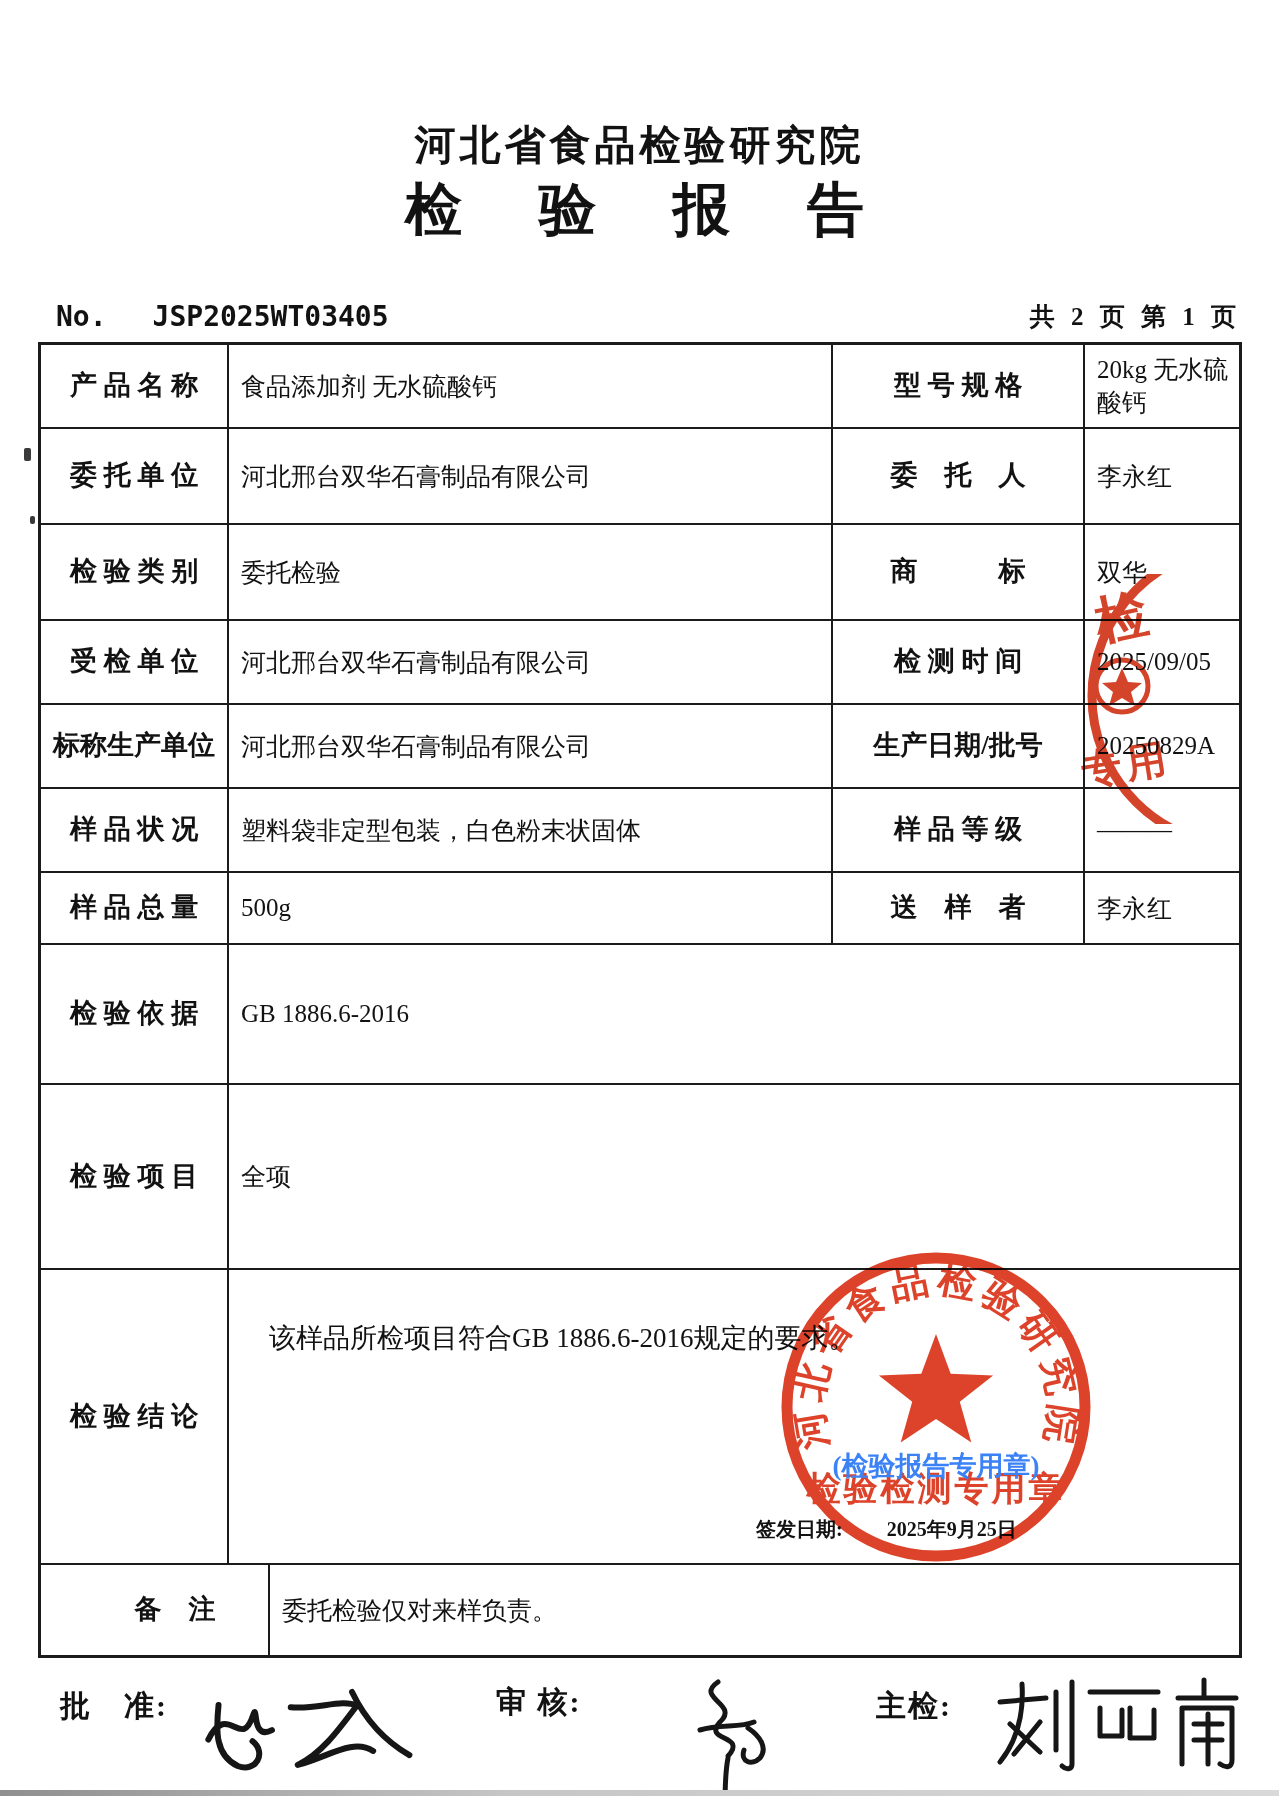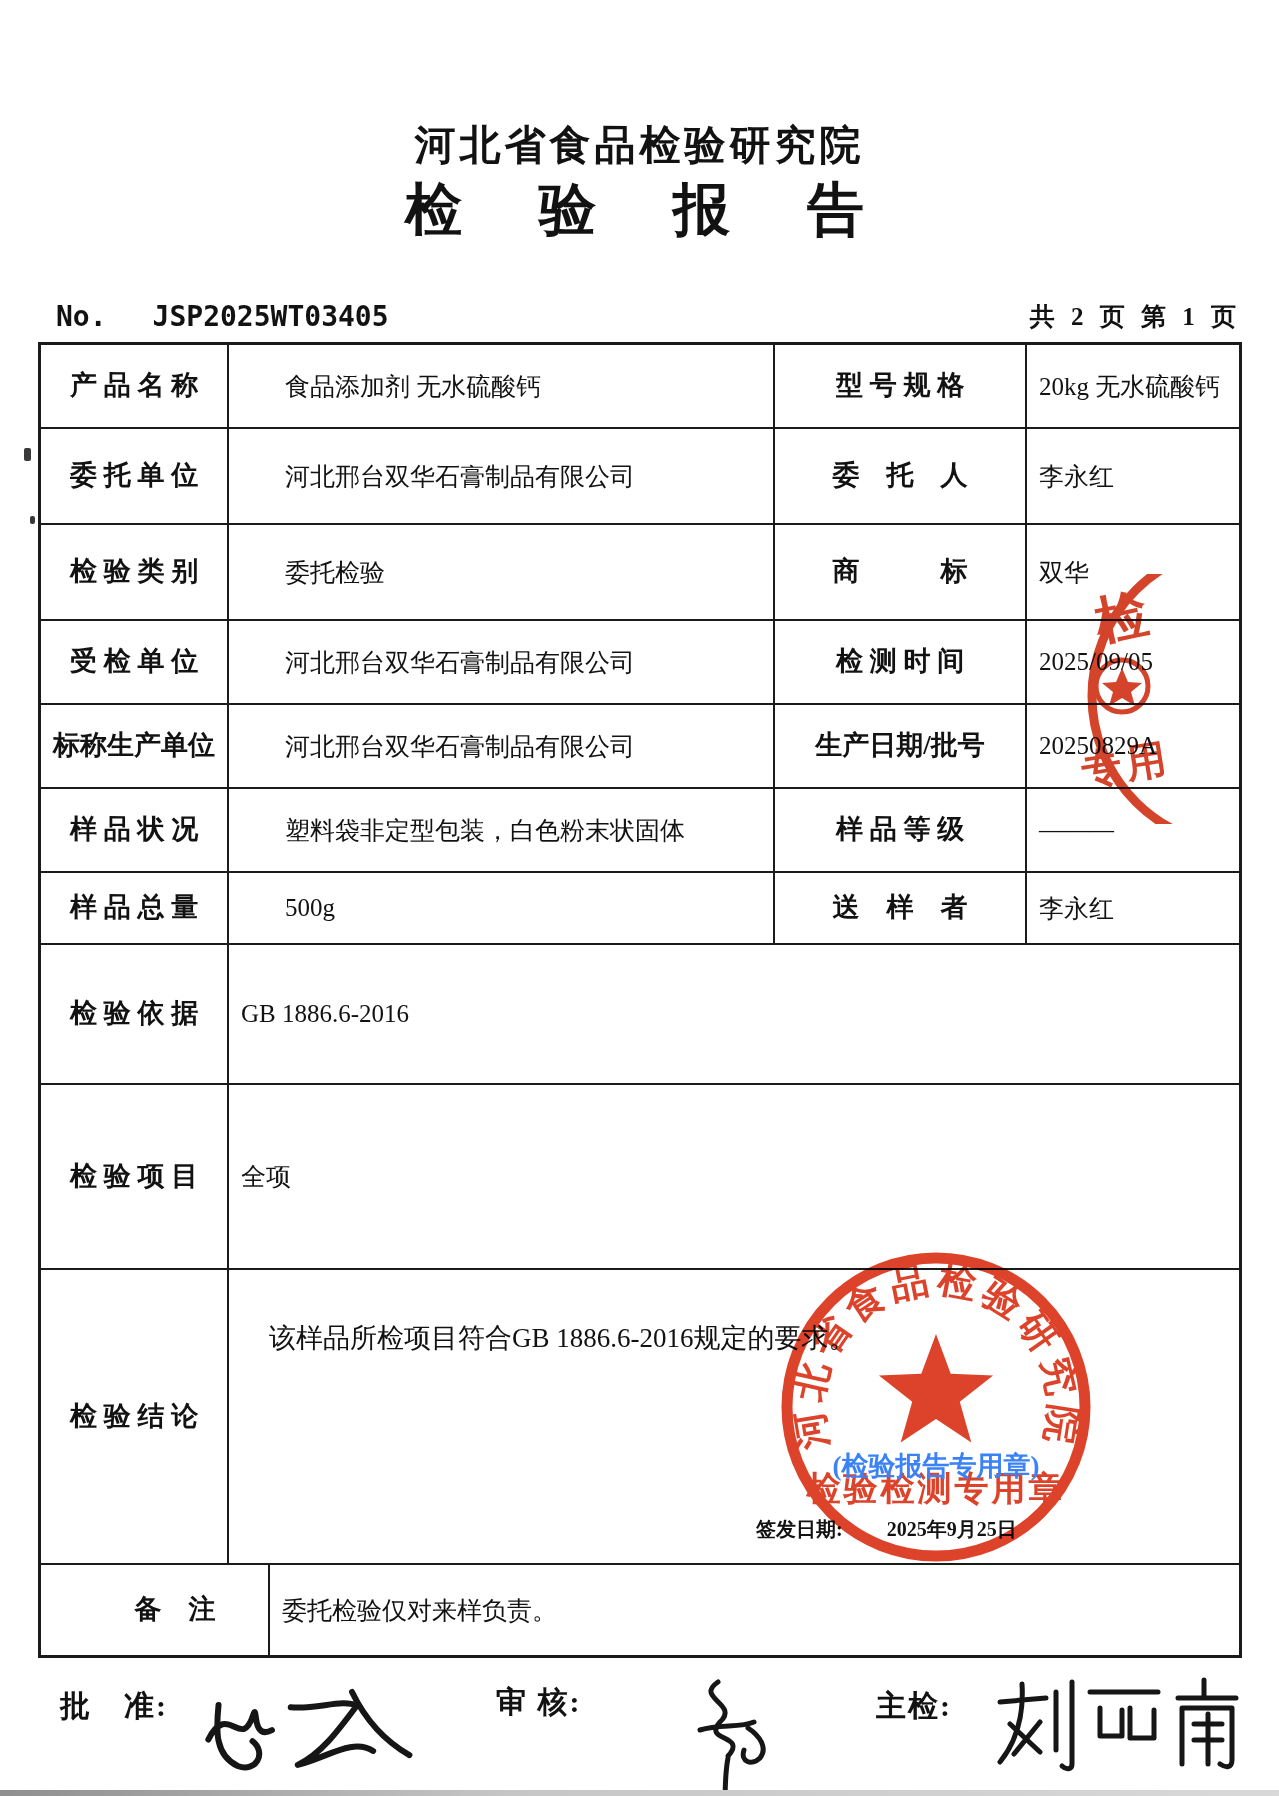--- a/index.html
+++ b/index.html
@@ -20,21 +20,21 @@
   
   .report-table{position:absolute;top:342px;left:38px;width:1204px;
     border:3px solid #1b1b1b;box-sizing:border-box;}
   .trow{display:flex;border-bottom:2px solid #1b1b1b;box-sizing:border-box;}
   .trow:last-child{border-bottom:none;padding-left:41px;}
   .cell{border-right:2px solid #1b1b1b;display:flex;align-items:center;box-sizing:border-box;}
   .cell.last{border-right:none;}
   .label{justify-content:center;font-weight:700;font-size:27px;text-align:center;line-height:1.25;}
   .value{padding-left:12px;font-size:25px;}
   .w1{width:188px;flex:none;}
-  .w2{width:502px;flex:none;margin-left:44px;}
+  .w2{width:604px;flex:none;}
   .w3{width:252px;flex:none;}
   .w4{flex:1;}
   .h84{height:84px}.h96{height:96px}.h72{height:72px}
   .h140{height:140px}.h185{height:185px}.h295{height:295px}.h90{height:90px}
   .conc-cell{position:relative;}
   .conclusion-text{position:absolute;top:50px;left:40px;font-size:27px;}
   .issue-line{position:absolute;bottom:20px;left:527px;display:flex;gap:44px;
     font-size:20px;font-weight:700;white-space:nowrap;}
   
   .stamp-wrap{position:absolute;left:773px;top:1244px;width:326px;height:326px;

